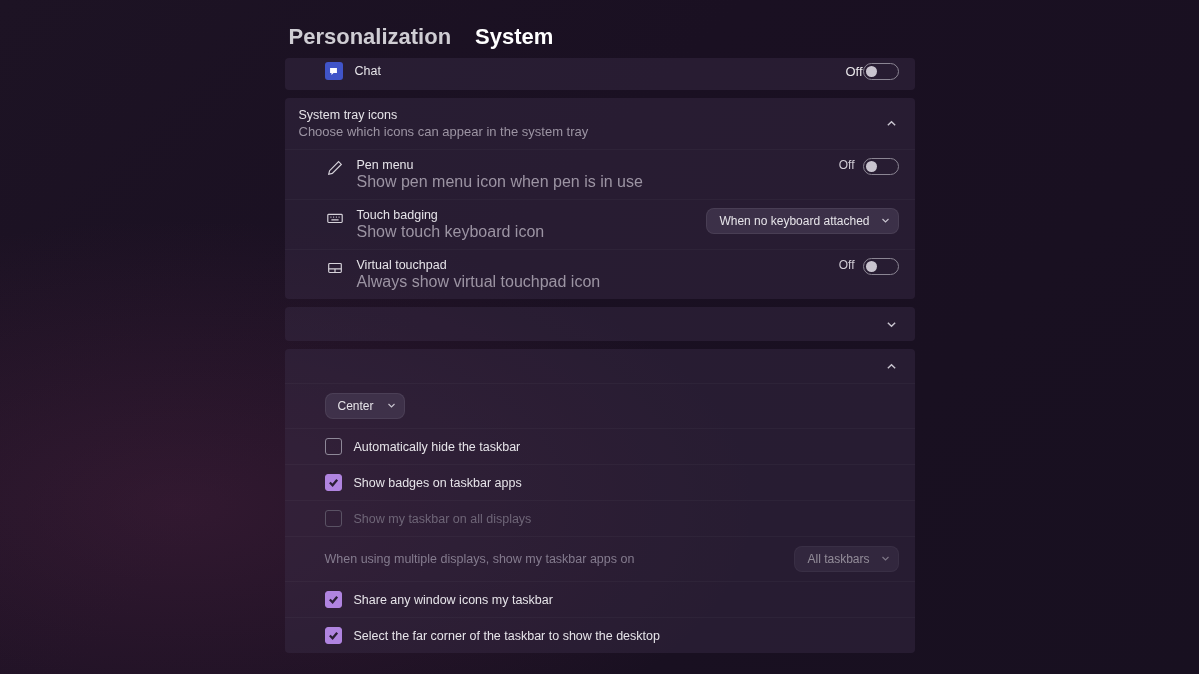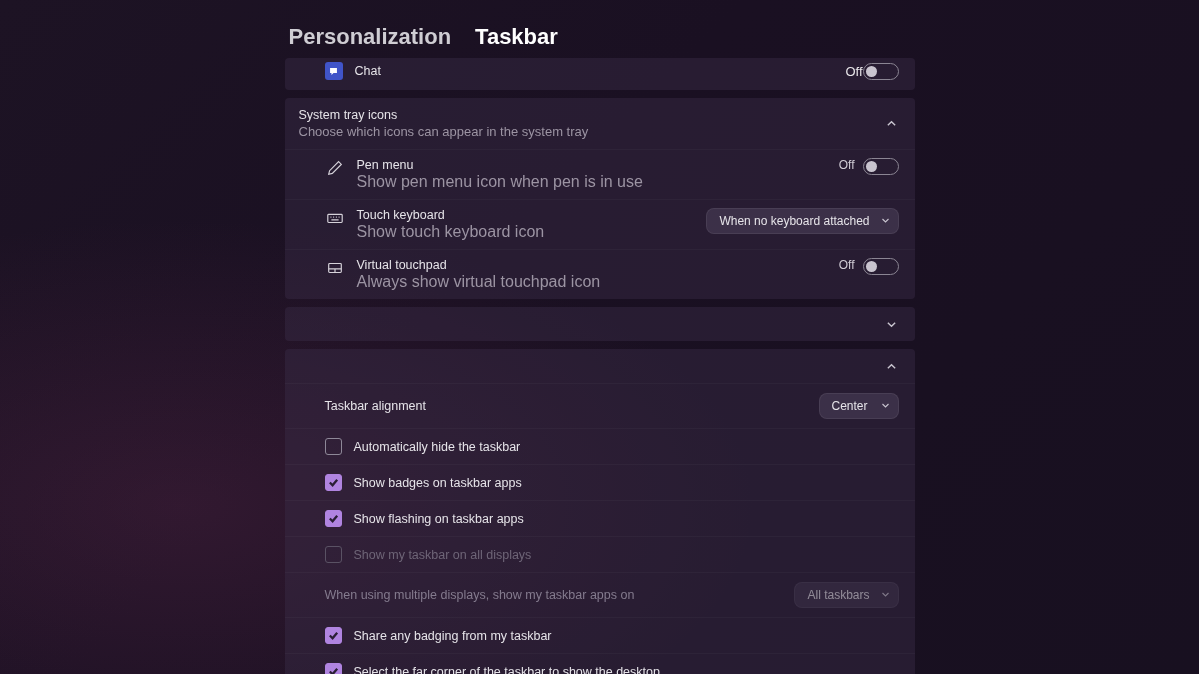--- a/index.html
+++ b/index.html
@@ -104,21 +104,21 @@
 
 <div class="page">
 
   <div class="breadcrumb">
     <span class="crumb">Personalization</span>
     <span class="sep">
       <svg viewBox="0 0 12 12">
           <path d="M4 2l4 4-4 4"></path>
         </svg>
     </span>
-    <span class="crumb current">Taskbar</span>
+    <span class="crumb current">System</span>
   </div>
 
   <div class="group" style="margin-top:6px;">
     <div class="chat-row">
       <span class="icon-slot">
         <svg viewBox="0 0 16 16">
             <path d="M3 3h10v7H8l-3 3v-3H3z"></path>
           </svg>
       </span>
       <span class="t">Chat</span>
@@ -158,21 +158,21 @@
     </div>
 
     <div class="item-row">
       <span class="icon-slot">
         <svg viewBox="0 0 20 20">
             <rect x="2" y="6" width="16" height="9" rx="1"></rect>
             <path d="M5 9h1M8 9h1M11 9h1M14 9h1M6 12h8"></path>
           </svg>
       </span>
       <div class="rowtext">
-        <div class="t">Touch keyboard</div>
+        <div class="t">Touch badging</div>
         <div class="s">Show touch keyboard icon</div>
       </div>
       <span class="flex"></span>
       <span class="select wide">
         <span>When no keyboard attached</span>
         <span class="sel-chev"><svg viewBox="0 0 12 12">
               <path d="M2 4l4 4 4-4"></path>
             </svg></span>
       </span>
     </div>
@@ -209,48 +209,39 @@
     <div class="header-row">
       <span class="flex"></span>
       <span class="chev">
         <svg viewBox="0 0 12 12">
             <path d="M2 8l4-4 4 4"></path>
           </svg>
       </span>
     </div>
 
     <div class="subhead-row">
-      <span class="lbl">Taskbar alignment</span>
       <span class="select">
         <span>Center</span>
         <span class="sel-chev"><svg viewBox="0 0 12 12">
               <path d="M2 4l4 4 4-4"></path>
             </svg></span>
       </span>
     </div>
 
     <div class="check-row">
       <span class="box"></span>
       <span class="lbl">Automatically hide the taskbar</span>
     </div>
     <div class="check-row">
       <span class="box checked">
           <svg viewBox="0 0 12 12">
             <path d="M2 6l3 3 5-6"></path>
           </svg>
         </span>
       <span class="lbl">Show badges on taskbar apps</span>
-    </div>
-    <div class="check-row">
-      <span class="box checked">
-          <svg viewBox="0 0 12 12">
-            <path d="M2 6l3 3 5-6"></path>
-          </svg>
-        </span>
-      <span class="lbl">Show flashing on taskbar apps</span>
     </div>
     <div class="check-row disabled">
       <span class="box"></span>
       <span class="lbl">Show my taskbar on all displays</span>
     </div>
 
     <div class="subhead-row muted">
       <span class="lbl">When using multiple displays, show my taskbar apps on</span>
       <span class="select disabled">
         <span>All taskbars</span>
@@ -259,21 +250,21 @@
             </svg></span>
       </span>
     </div>
 
     <div class="check-row">
       <span class="box checked">
           <svg viewBox="0 0 12 12">
             <path d="M2 6l3 3 5-6"></path>
           </svg>
         </span>
-      <span class="lbl">Share any badging from my taskbar</span>
+      <span class="lbl">Share any window icons my taskbar</span>
     </div>
     <div class="check-row">
       <span class="box checked">
           <svg viewBox="0 0 12 12">
             <path d="M2 6l3 3 5-6"></path>
           </svg>
         </span>
       <span class="lbl">Select the far corner of the taskbar to show the desktop</span>
     </div>
 

